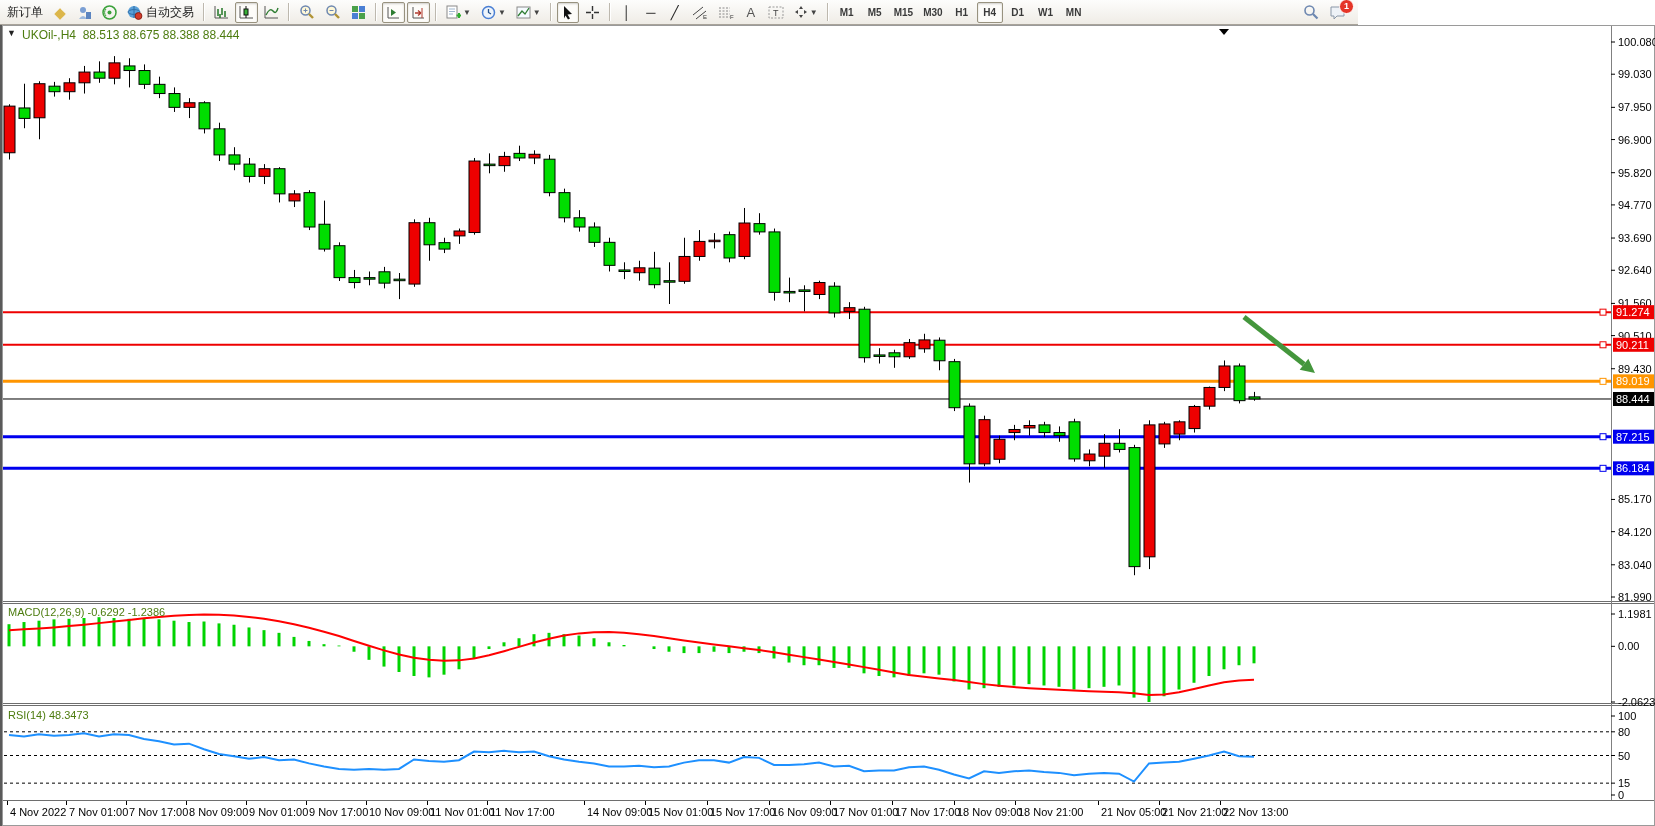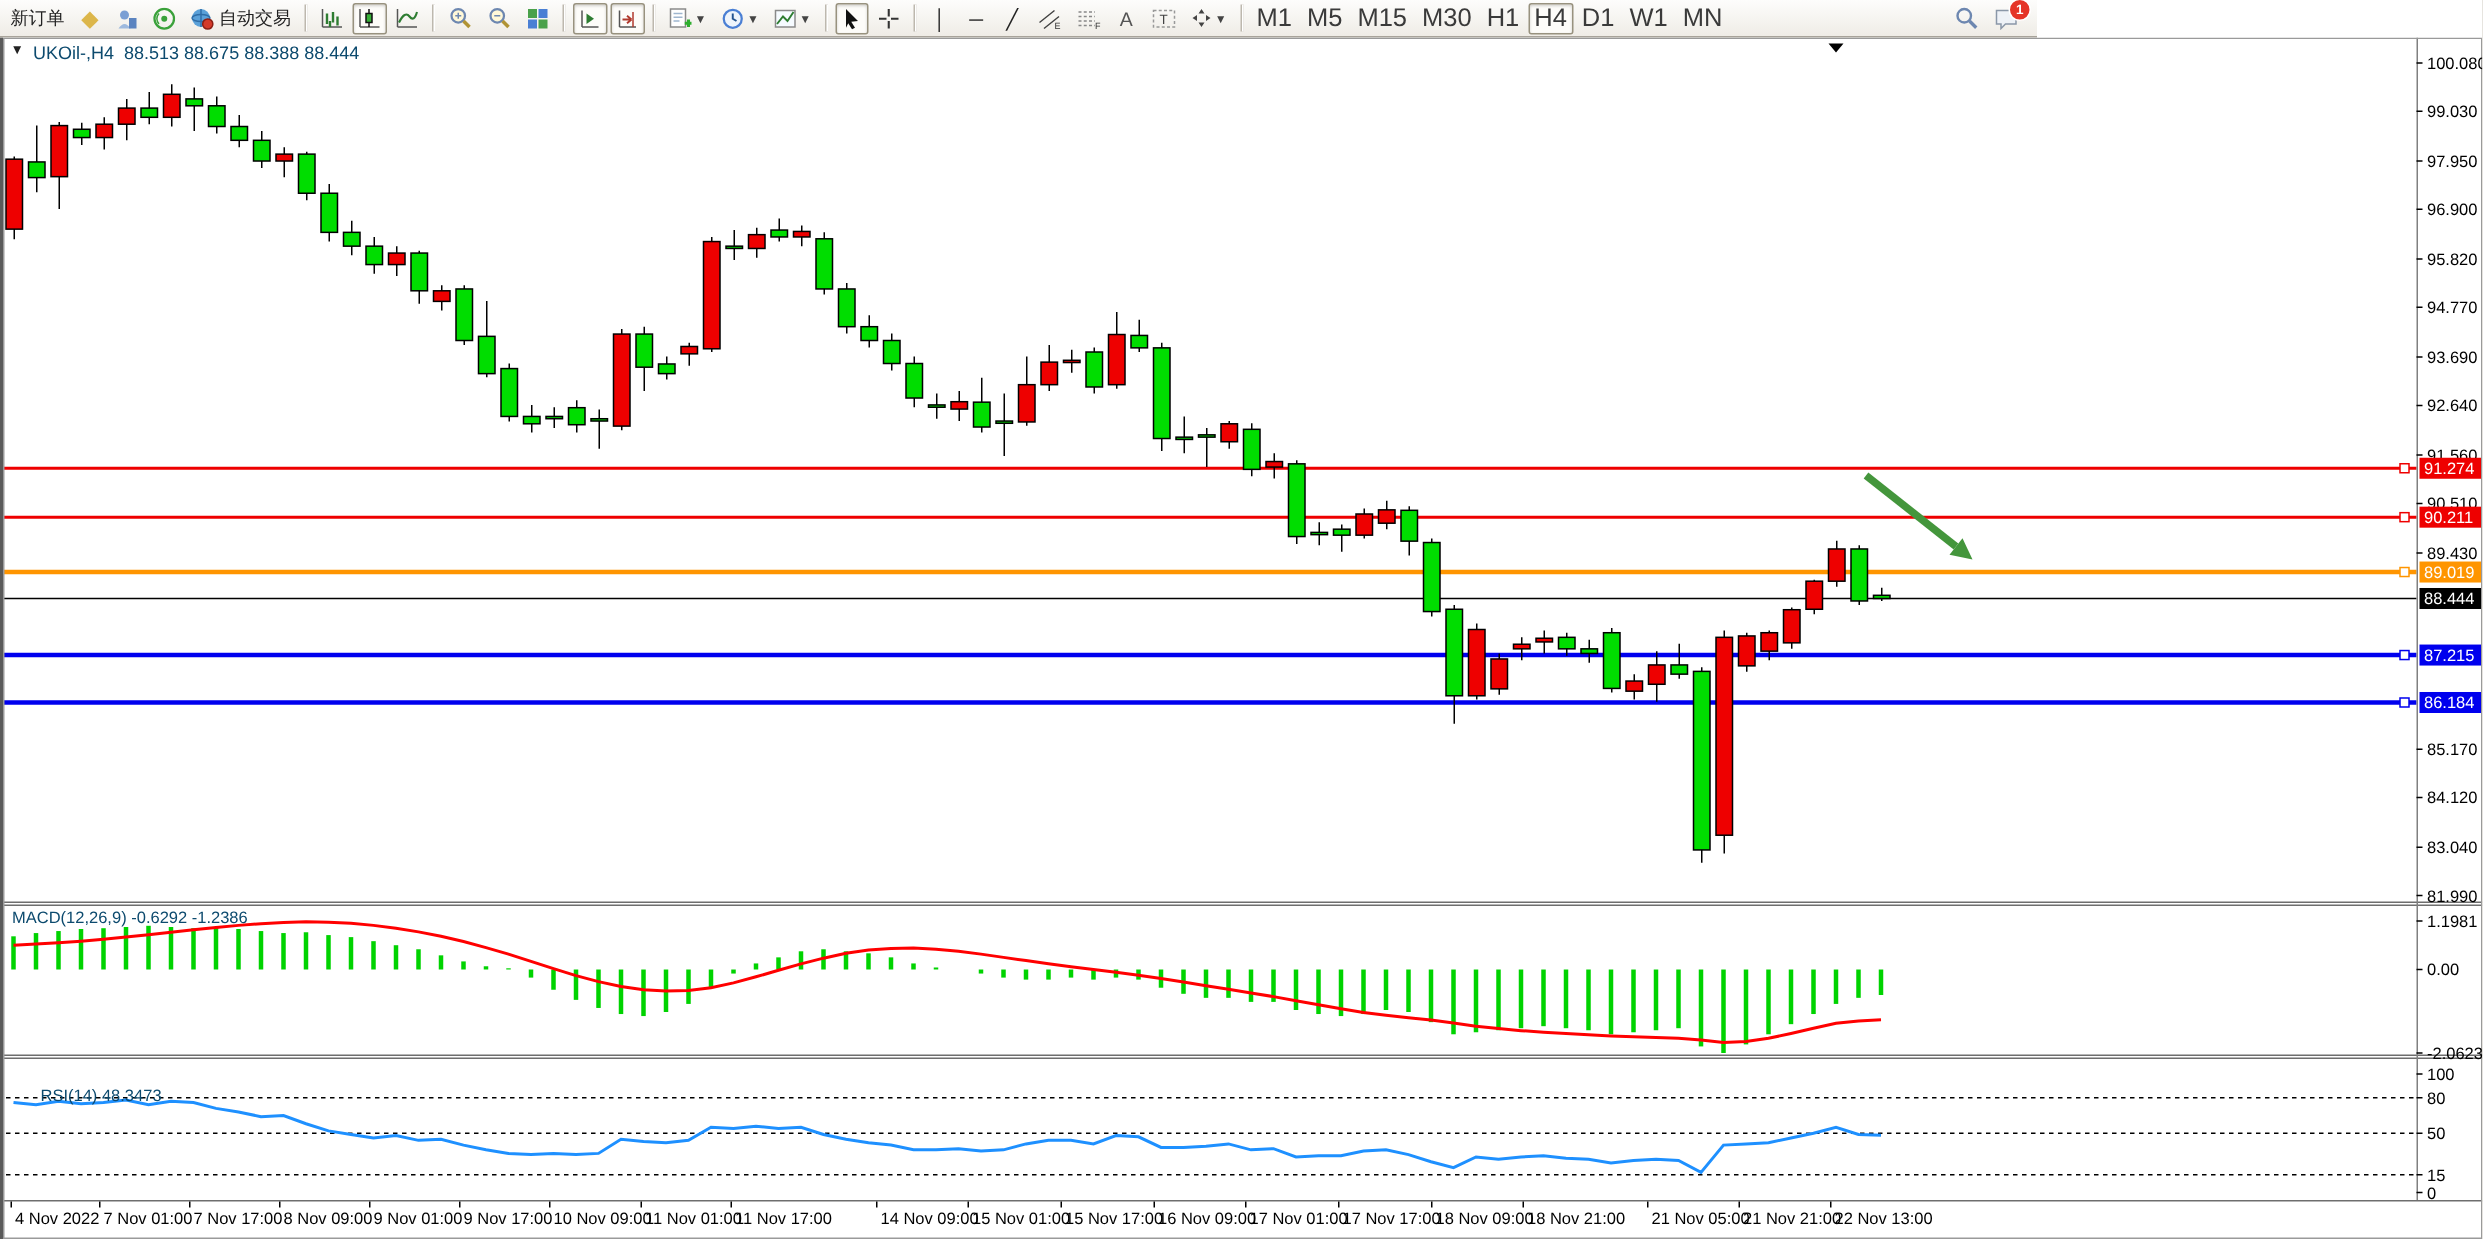--- a/index.html
+++ b/index.html
@@ -7,36 +7,36 @@
   
   #toolbar{position:absolute;top:0;left:0;width:1358px;height:25px;
     background:linear-gradient(#fdfdfc,#efece6);border-bottom:1px solid #a8a39a;
     display:flex;align-items:center;padding:0 2px;box-sizing:border-box;z-index:5;}
   .tb-btn{height:21px;min-width:22px;display:flex;align-items:center;justify-content:center;
     margin:0 1px;padding:0 3px;border:1px solid transparent;border-radius:2px;
     font-size:12px;color:#222;cursor:default;box-sizing:border-box;}
   .tb-btn.pressed{background:#fdfcf9;border:1px solid #98927f;box-shadow:inset 0 1px 2px rgba(0,0,0,.18);}
   .tb-sep{width:1px;height:18px;background:#bdb8ae;margin:0 4px;border-right:1px solid #fff;}
   .tb-txt{font-size:12px;}
-  .tf-btn{font-size:17px;font-weight:normal;color:#3a3a3a;min-width:26px;text-align:right;}
+  .tf-btn{font-size:10px;font-weight:bold;color:#3a3a3a;min-width:26px;text-align:right;}
   .tb-right{margin-left:auto;display:flex;align-items:center;}
   .glyph{font-size:13px;line-height:1;}
   .caret{font-size:8px;color:#444;margin-left:2px;}
   .badge{position:absolute;top:-4px;right:-5px;width:13px;height:13px;border-radius:50%;
     background:#e53528;color:#fff;font-size:9px;font-weight:bold;display:flex;
     align-items:center;justify-content:center;border:1px solid #fff;}
   
   #chart-window{position:absolute;top:25px;left:0;width:1655px;height:801px;background:#fff;
     border-left:2px solid #5a5a5a;box-sizing:border-box;}
   #chart-canvas{position:absolute;top:0;left:0;}
-  .overlay-label{position:absolute;font-size:11px;color:#0c4a6e;white-space:pre;z-index:3;}
+  .overlay-label{position:absolute;font-size:11px;color:#4d7c0f;white-space:pre;z-index:3;}
   #chart-title{top:3px;left:20px;font-size:12px;}
   #oneclick{top:3px;left:5px;font-size:9px;color:#222;}
   #macd-label{top:581px;left:6px;text-align:right;}
-  #rsi-label{top:700px;left:6px;margin-left:19px;}
+  #rsi-label{top:684px;left:6px;}
   svg text{font-family:"Liberation Sans",sans-serif;}
 </style>
 </head>
 <body>
 
 <div id="app">
 
   <div id="toolbar">
     <div class="tb-btn">
       <span class="tb-txt">新订单</span>

